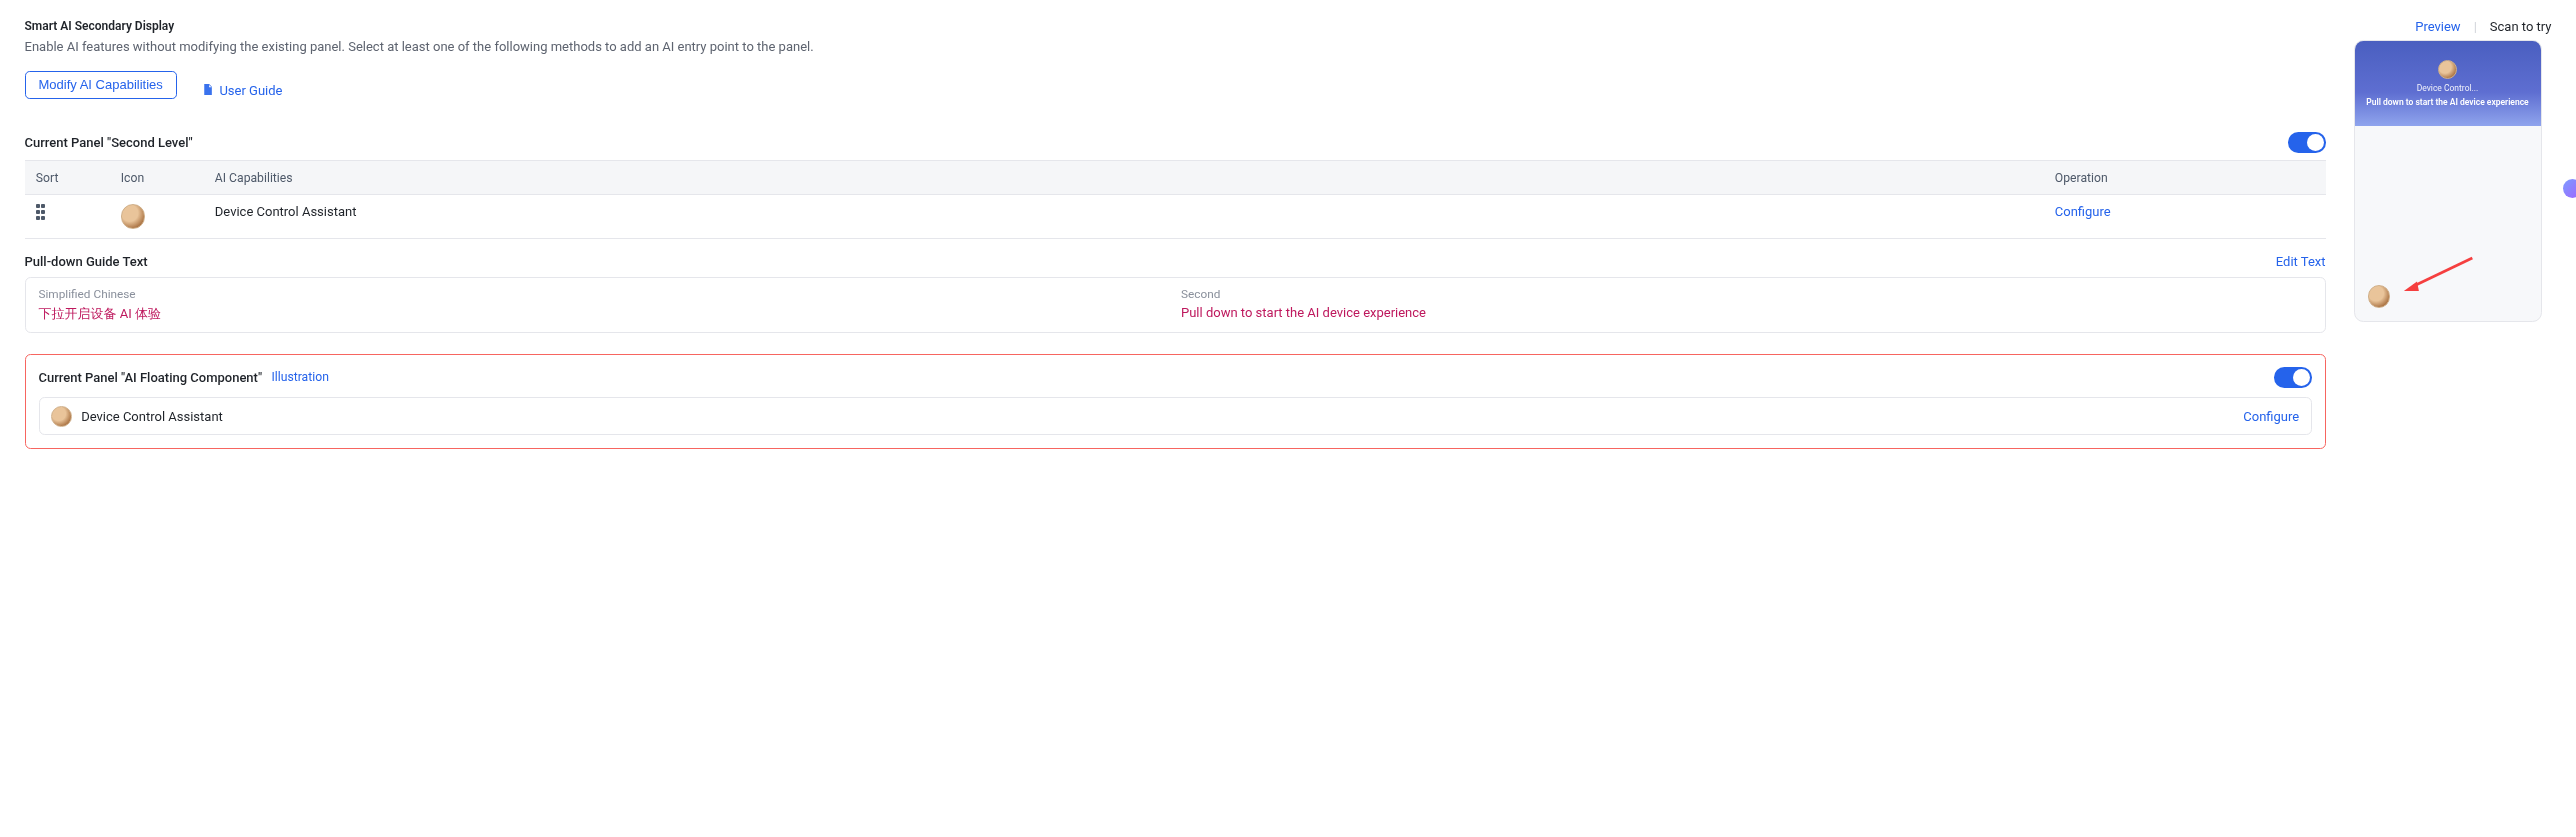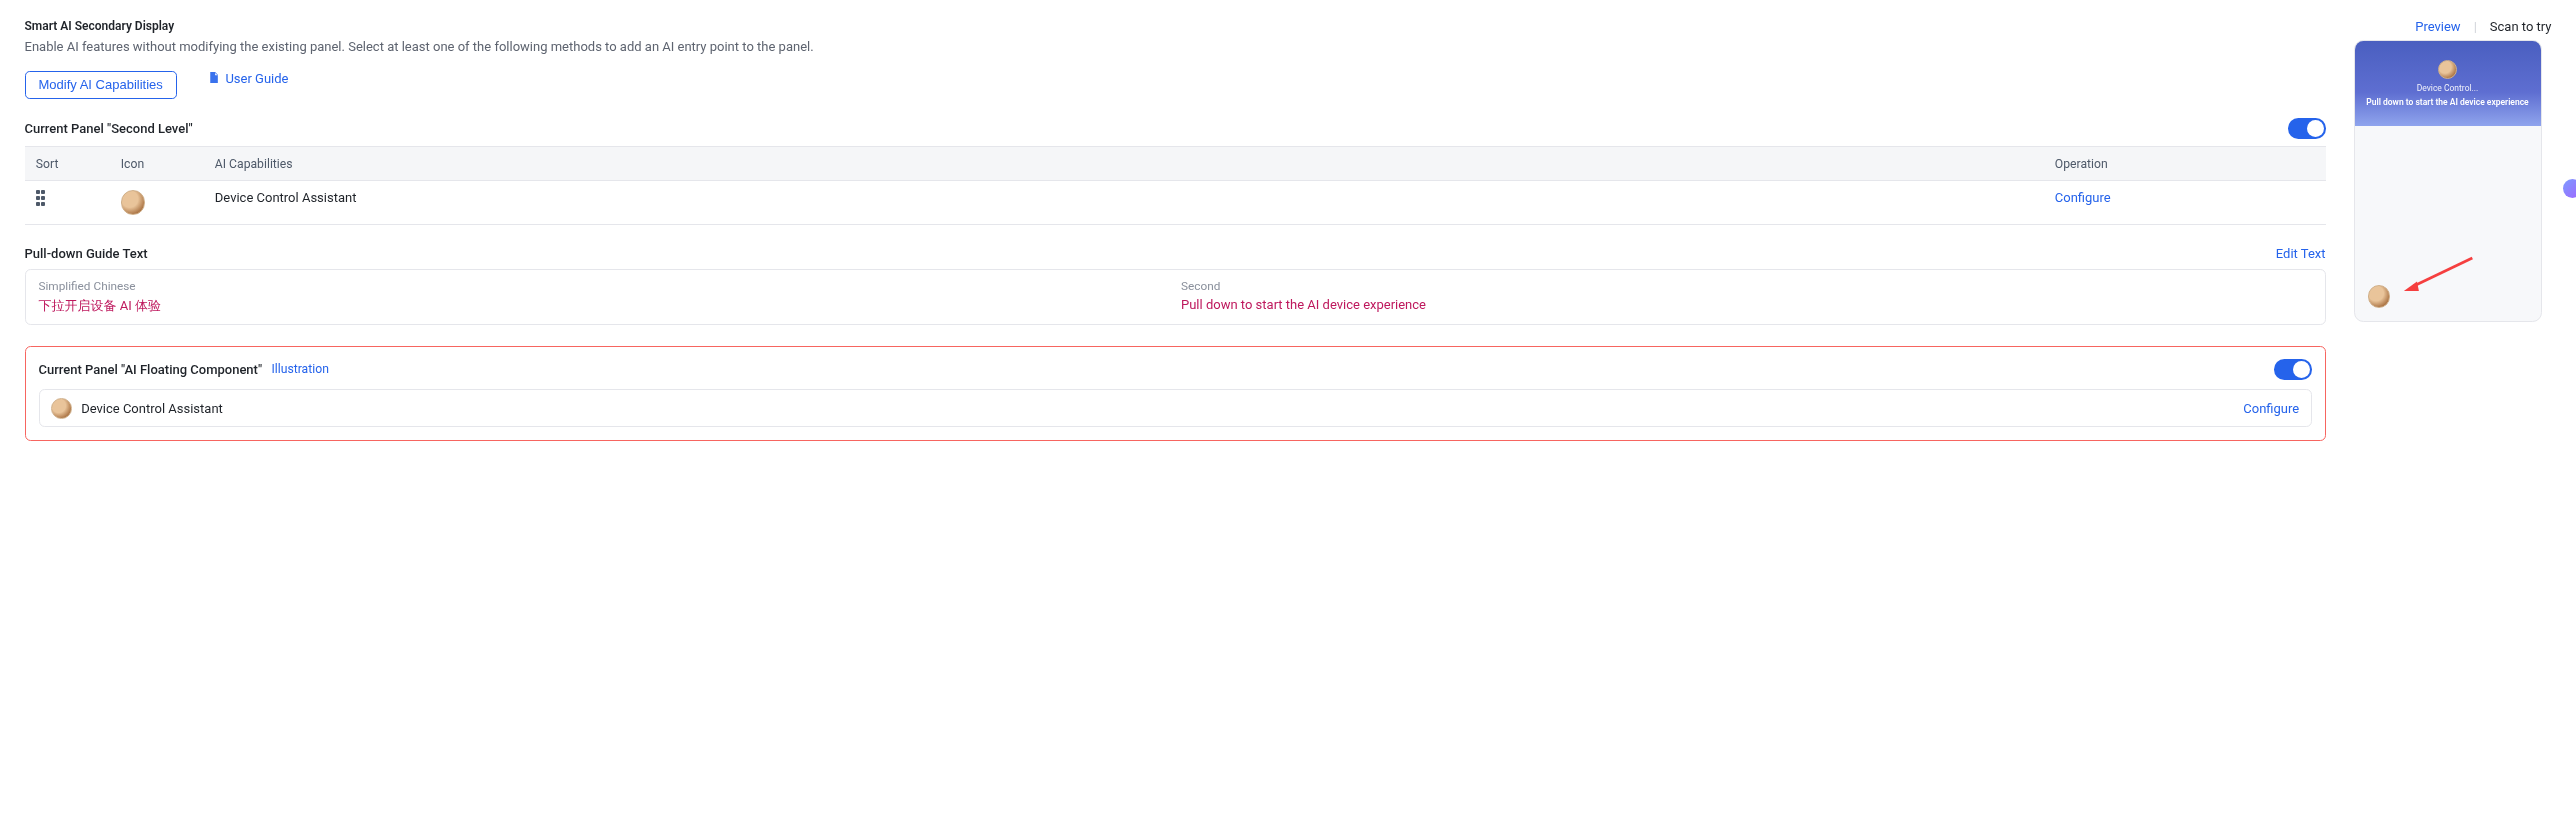--- a/index.html
+++ b/index.html
@@ -4,21 +4,21 @@
   <style>
     * { box-sizing: border-box; margin: 0; padding: 0; }
     body { font-family: -apple-system, BlinkMacSystemFont, "Segoe UI", Roboto, sans-serif; background: #fff; color: #1f2329; }
     .page { display: flex; gap: 28px; padding: 19px 24.5px; }
     .main { flex: 1; min-width: 0; }
     .side { width: 198px; flex-shrink: 0; }
 
     .title { font-size: 12px; font-weight: 600; margin-bottom: 5.6px; }
     .subtitle { font-size: 13px; color: #5e6470; margin-bottom: 17px; }
 
-    .btn-row { display: flex; align-items: flex-start; gap: 30px; margin-bottom: 19px; }
+    .btn-row { display: flex; align-items: flex-end; gap: 24px; margin-bottom: 33px; }
     .btn-outline { display: inline-flex; align-items: center; padding: 5.6px 13px; border: 0.9px solid #2563eb; color: #2563eb; background: transparent; border-radius: 4.7px; font-size: 13px; cursor: pointer; }
     .link { color: #2563eb; font-size: 13px; display: inline-flex; align-items: center; gap: 5.6px; cursor: pointer; }
 
     .section-head { display: flex; align-items: center; justify-content: space-between; margin: 7.5px 0 7.5px 0; }
     .section-label { font-size: 13px; font-weight: 500; color: #1f2329; }
 
     .toggle { width: 38px; height: 21px; background: #2563eb; border-radius: 10.3px; position: relative; cursor: pointer; }
     .toggle::after { content: ""; position: absolute; width: 17px; height: 17px; background: #fff; border-radius: 50%; top: 1.9px; right: 1.9px; }
 
     .table { border: 0.9px solid #e5e6eb; border-left: none; border-right: none; }
@@ -31,21 +31,21 @@
     .col-cap  { flex: 1; }
     .col-op   { width: 282px; }
 
     .drag { width: 11.3px; height: 13px; display: grid; grid-template-columns: 3.8px 3.8px; grid-auto-rows: 3.8px; gap: 1.9px; cursor: grab; }
     .drag span { background: #4e5969; border-radius: 0.9px; }
 
     .avatar { width: 24.5px; height: 24.5px; border-radius: 50%; background: radial-gradient(circle at 35% 35%, #e9c49a 0 40%, #a46b3b 80%); border: 0.9px solid #d0b08a; }
 
     .op-link { color: #2563eb; font-size: 13px; cursor: pointer; }
 
-    .sub-head { display: flex; align-items: center; justify-content: space-between; margin-top: 21px; margin-bottom: 7.5px; }
+    .sub-head { display: flex; align-items: center; justify-content: space-between; margin-top: 15px; margin-bottom: 7.5px; }
 
     .guide-box { border: 0.9px solid #e5e6eb; border-radius: 5.6px; display: flex; padding: 9.4px 13px; gap: 12px; }
     .guide-col { flex: 1; }
     .guide-lang { font-size: 11.8px; color: #8a909c; margin-bottom: 3.8px; }
     .guide-text { font-size: 13px; color: #be185d; }
 
     .highlight-box { border: 0.9px solid #f76560; border-radius: 5.6px; padding: 11.3px 13px 13px 13px; margin-top: 21px; }
     .hl-head { display: flex; align-items: center; justify-content: space-between; margin-bottom: 9.4px; }
     .hl-title-wrap { display: flex; align-items: center; gap: 9.4px; }
     .hl-title { font-size: 13px; font-weight: 500; }

